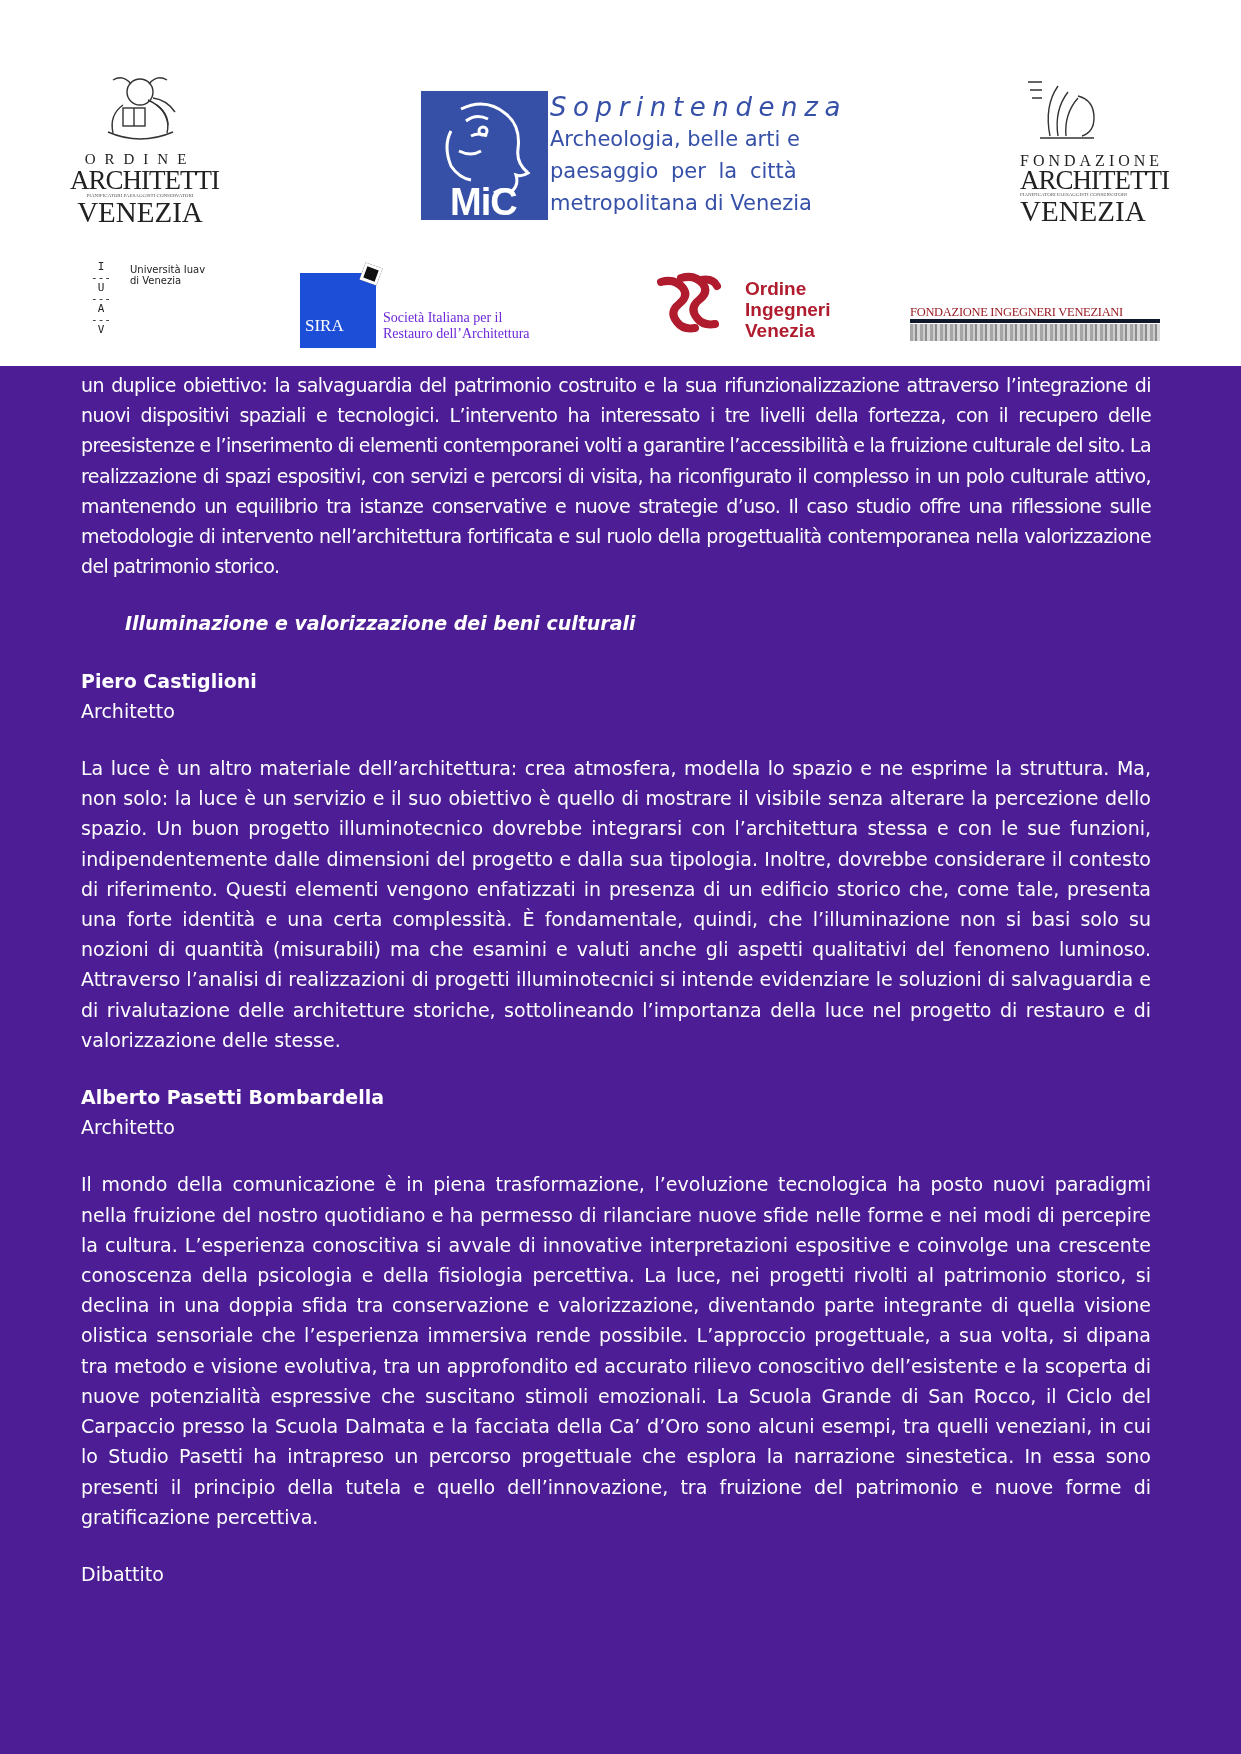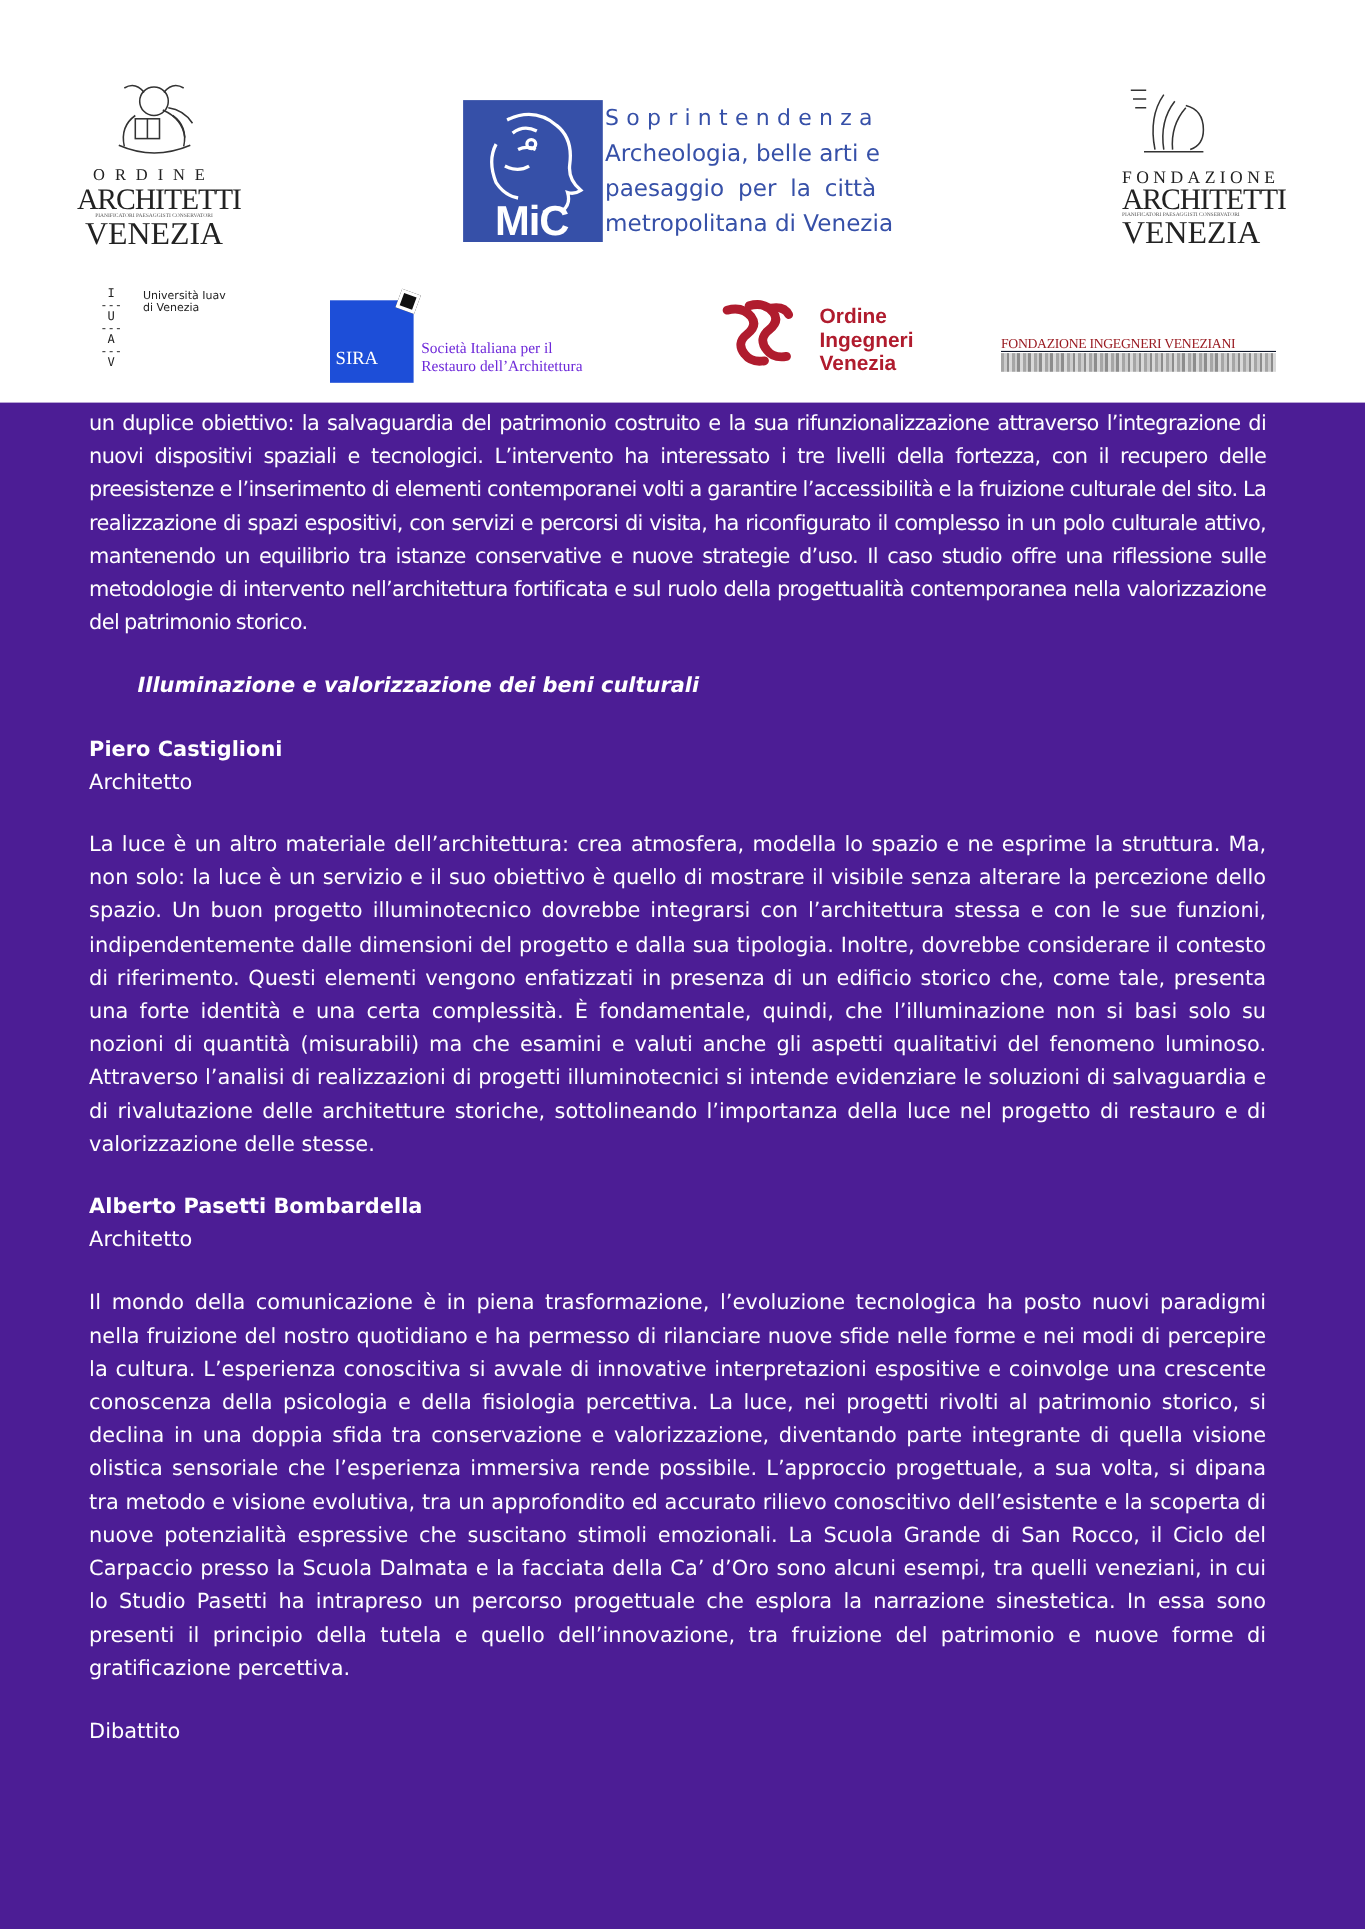--- a/index.html
+++ b/index.html
@@ -15,21 +15,21 @@
   .oa .l2 { font-family: "Liberation Serif", serif; font-size: 27px; line-height: 24px; letter-spacing: -1px; }
   .oa .l3 { font-family: "Liberation Serif", serif; font-size: 5px; color:#555; line-height: 7px; }
   .oa .l4 { font-family: "Liberation Serif", serif; font-size: 29px; line-height: 26px; }
 
   
   .mic { position: absolute; left: 421px; top: 91px; width: 400px; height: 129px; }
   .mic .box { position: absolute; left: 0; top: 0; width: 127px; height: 129px; background: #3650a8; overflow: hidden; }
   .mic .box .mic-text { position: absolute; left: 4px; bottom: -4px; color: #fff; font-family: "Liberation Sans", sans-serif; font-size: 38px; font-weight: bold; letter-spacing: -1px; margin-left: 25px; }
   .mic .lines { position: absolute; left: 129px; top: 0; width: 272px; color: #3650a8; font-family: "DejaVu Sans", sans-serif; }
   .mic .lines div { height: 32px; line-height: 32px; font-size: 21px; white-space: nowrap; }
-  .mic .lines .sp { letter-spacing: 6.6px; font-size: 20px; }
+  .mic .lines .sp { letter-spacing: 6.6px; font-size: 26px; font-style: italic; }
 
   
   .fa { position: absolute; left: 1020px; top: 76px; width: 152px; height: 140px; text-align: left; color: #222; }
   .fa .emblem { width: 80px; height: 72px; margin: 0 auto; }
   .fa .l1 { font-family: "Liberation Serif", serif; font-size: 16px; letter-spacing: 4px; line-height: 17px; }
   .fa .l2 { font-family: "Liberation Serif", serif; font-size: 27px; line-height: 22px; letter-spacing: -1px; }
   .fa .l3 { font-family: "Liberation Serif", serif; font-size: 5px; color:#555; line-height: 7px; }
   .fa .l4 { font-family: "Liberation Serif", serif; font-size: 29px; line-height: 26px; }
 
   
@@ -44,21 +44,21 @@
   .sira .sq-label { position: absolute; left: 5px; bottom: 12px; color: #fff; font-family: "Liberation Serif", serif; font-size: 17px; }
   .sira .txt { position: absolute; left: 83px; top: 47px; font-family: "Liberation Serif", serif; font-size: 14px; line-height: 16px; color: #6d28d9; white-space: nowrap; }
 
   
   .oi { position: absolute; left: 655px; top: 268px; width: 210px; height: 75px; }
   .oi .mark { position: absolute; left: 0; top: 2px; width: 70px; height: 70px; }
   .oi .txt { position: absolute; left: 90px; top: 10px; color: #b01c2e; font-family: "Liberation Sans", sans-serif; font-weight: bold; font-size: 19px; line-height: 21px; }
 
   
   .fi { position: absolute; left: 910px; top: 305px; width: 250px; height: 40px; }
-  .fi .title { font-family: "Liberation Serif", serif; color: #9a1c22; font-size: 12.5px; letter-spacing: -0.3px; border-bottom: 1px solid #0f172a; line-height: 14px; white-space: nowrap; }
+  .fi .title { font-family: "Liberation Serif", serif; color: #9a1c22; font-size: 12.5px; letter-spacing: -0.3px; border-bottom: 4px solid #0f172a; line-height: 14px; white-space: nowrap; }
   .fi .strip { height: 17px; margin-top: 1px; background: repeating-linear-gradient(90deg, #888 0 3px, #bbb 3px 5px, #666 5px 7px, #ccc 7px 10px); opacity: .75; }
 
   
   .panel { position: absolute; left: 0; top: 366px; width: 1241px; height: 1532px; background: #4c1d95; color: #ffffff; }
   .content { position: absolute; left: 81px; top: 4px; width: 1070px; font-family: "DejaVu Sans", sans-serif; font-size: 19px; line-height: 30.2px; }
   .content p { text-align: justify; text-align-last: left; }
   .gap { height: 27px; }
   .heading { font-style: italic; font-weight: bold; margin-left: 44px; }
   .time-line .title { font-style: italic; }
   .speaker { font-weight: bold; }

